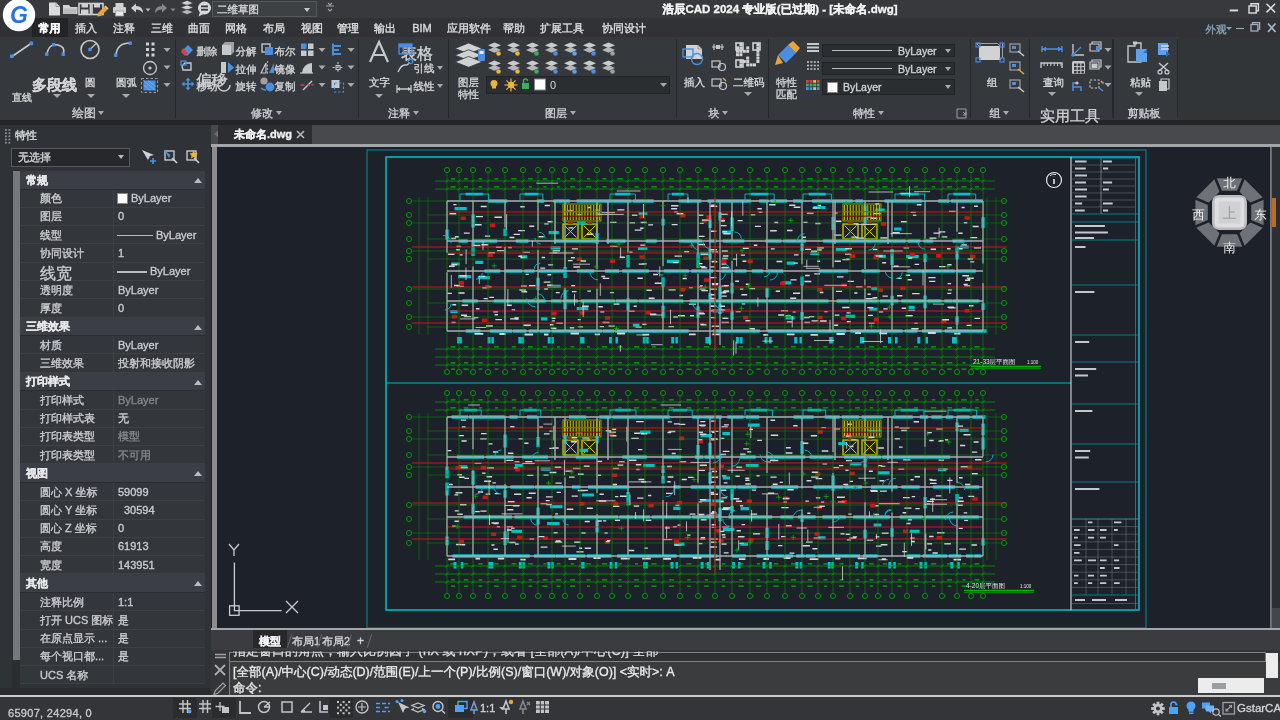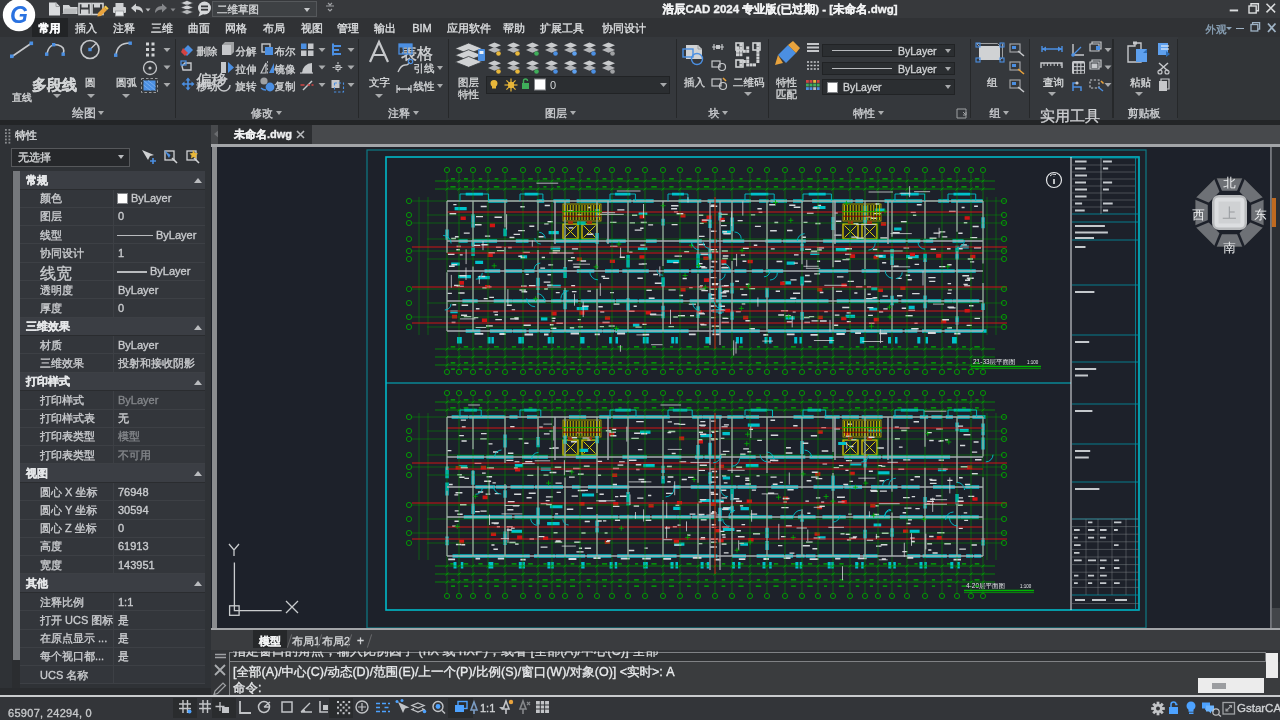--- a/index.html
+++ b/index.html
@@ -528,25 +528,25 @@
 <div class="" style="left:20px;top:446.15999999999985px;width:185px;height:18.28px;background:#33363b;border-bottom:1px solid #3d4045"></div>
 <div class="" style="left:113px;top:446.15999999999985px;width:1px;height:18.28px;background:#3d4045"></div>
 <div class="t" style="left:40px;top:448.65999999999985px;font-size:11px;color:#c9cbce;font-weight:normal;">打印表类型</div>
 <div class="t" style="left:118px;top:448.65999999999985px;font-size:11px;color:#83868a;font-weight:normal;">不可用</div>
 <div class="" style="left:20px;top:464.4399999999998px;width:185px;height:18.6px;background:#3b3e44;border-bottom:1px solid #2a2c2f"></div>
 <div class="t" style="left:26px;top:466.9399999999998px;font-size:11px;color:#e4e6e8;font-weight:bold;">视图</div>
 <div style="left:194px;top:471.4399999999998px;width:0;height:0;border-left:4px solid transparent;border-right:4px solid transparent;border-bottom:5px solid #b9bbbe"></div>
 <div class="" style="left:20px;top:483.03999999999985px;width:185px;height:18.28px;background:#33363b;border-bottom:1px solid #3d4045"></div>
 <div class="" style="left:113px;top:483.03999999999985px;width:1px;height:18.28px;background:#3d4045"></div>
 <div class="t" style="left:40px;top:485.53999999999985px;font-size:11px;color:#c9cbce;font-weight:normal;">圆心 X 坐标</div>
-<div class="t" style="left:118px;top:485.53999999999985px;font-size:11px;color:#c9cbce;font-weight:normal;">76948</div>
+<div class="t" style="left:118px;top:485.53999999999985px;font-size:11px;color:#c9cbce;font-weight:normal;">59099</div>
 <div class="" style="left:20px;top:501.3199999999998px;width:185px;height:18.28px;background:#33363b;border-bottom:1px solid #3d4045"></div>
 <div class="" style="left:113px;top:501.3199999999998px;width:1px;height:18.28px;background:#3d4045"></div>
 <div class="t" style="left:40px;top:503.8199999999998px;font-size:11px;color:#c9cbce;font-weight:normal;">圆心 Y 坐标</div>
-<div class="t" style="left:118px;top:503.8199999999998px;font-size:11px;color:#c9cbce;font-weight:normal;">30594</div>
+<div class="t" style="left:124px;top:503.8199999999998px;font-size:11px;color:#c9cbce;font-weight:normal;">30594</div>
 <div class="" style="left:20px;top:519.5999999999998px;width:185px;height:18.28px;background:#33363b;border-bottom:1px solid #3d4045"></div>
 <div class="" style="left:113px;top:519.5999999999998px;width:1px;height:18.28px;background:#3d4045"></div>
 <div class="t" style="left:40px;top:522.0999999999998px;font-size:11px;color:#c9cbce;font-weight:normal;">圆心 Z 坐标</div>
 <div class="t" style="left:118px;top:522.0999999999998px;font-size:11px;color:#c9cbce;font-weight:normal;">0</div>
 <div class="" style="left:20px;top:537.8799999999998px;width:185px;height:18.28px;background:#33363b;border-bottom:1px solid #3d4045"></div>
 <div class="" style="left:113px;top:537.8799999999998px;width:1px;height:18.28px;background:#3d4045"></div>
 <div class="t" style="left:40px;top:540.3799999999998px;font-size:11px;color:#c9cbce;font-weight:normal;">高度</div>
 <div class="t" style="left:118px;top:540.3799999999998px;font-size:11px;color:#c9cbce;font-weight:normal;">61913</div>
 <div class="" style="left:20px;top:556.1599999999997px;width:185px;height:18.28px;background:#33363b;border-bottom:1px solid #3d4045"></div>
 <div class="" style="left:113px;top:556.1599999999997px;width:1px;height:18.28px;background:#3d4045"></div>

